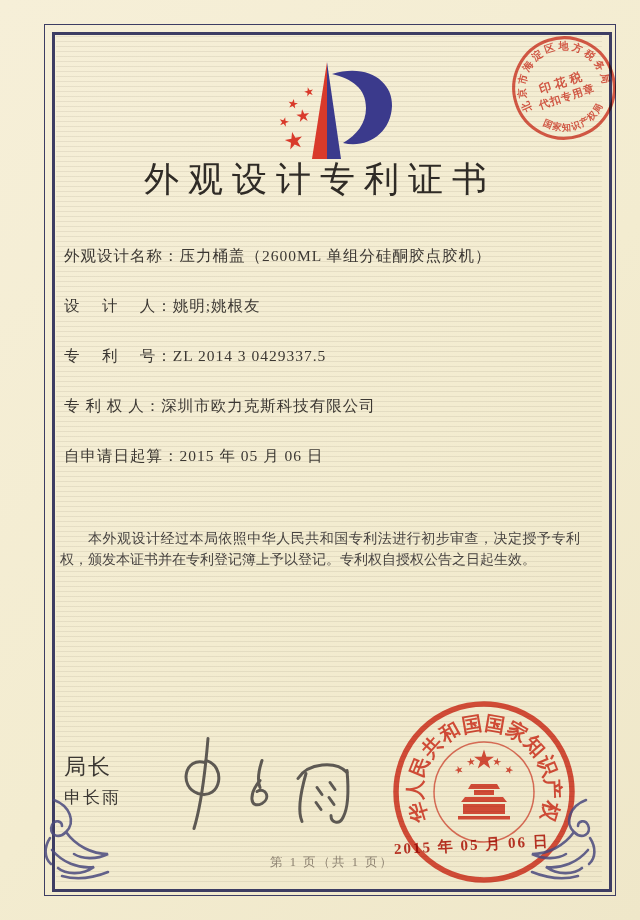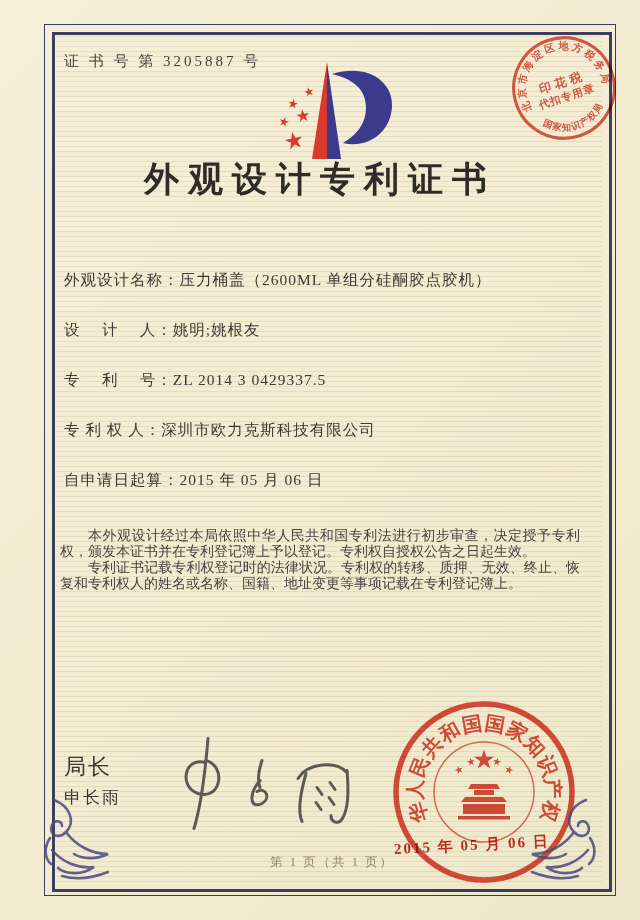--- a/index.html
+++ b/index.html
@@ -12,27 +12,27 @@
   .page{position:absolute;inset:0;background:linear-gradient(135deg,#f6efd8 0%,#f3ecd0 55%,#efe7c9 100%);}
   
   .frame-outer{position:absolute;left:44px;top:24px;width:570px;height:870px;border:1.5px solid #3d3d63;}
   .frame-inner{position:absolute;left:52px;top:32px;width:554px;height:854px;border:3px solid #3d3d63;}
   
   .texture{position:absolute;left:56px;top:36px;width:546px;height:846px;
     background:repeating-linear-gradient(to bottom, rgba(150,140,120,0.16) 0 1px, transparent 1px 5px);}
   .cert-no{position:absolute;left:64px;top:52px;font-size:15px;letter-spacing:3px;color:#45413c;}
   .logo{position:absolute;left:256px;top:58px;width:150px;height:106px;}
   .title{position:absolute;left:0;top:156px;width:100%;text-align:center;
-    font-size:35px;font-weight:700;letter-spacing:9px;color:#2f2b26;}
-  .fields{position:absolute;left:64px;top:246px;right:72px;margin-top:24px;}
+    font-size:35px;font-weight:400;letter-spacing:9px;color:#2f2b26;}
+  .fields{position:absolute;left:64px;top:246px;right:72px;}
   .field-row{height:28px;margin-bottom:22px;font-size:15.5px;color:#3c3833;letter-spacing:1px;white-space:nowrap;}
   .field-label{color:#3c3833;}
   .field-value{color:#3c3833;}
   .paragraphs{position:absolute;left:60px;top:528px;width:520px;color:#474340;
-    font-size:14px;line-height:16px;text-align:justify;}
+    font-size:14px;line-height:21px;text-align:justify;}
   .paragraphs p{margin:0;text-indent:2em;}
   .signoff-title{position:absolute;left:64px;top:752px;font-size:22px;color:#3c3833;letter-spacing:2px;}
   .signoff-name{position:absolute;left:64px;top:786px;font-size:17px;color:#3c3833;letter-spacing:2px;text-align:right;}
   .signature{position:absolute;left:150px;top:730px;width:220px;height:105px;}
   .seal-main{position:absolute;left:384px;top:692px;width:200px;height:200px;mix-blend-mode:multiply;opacity:.92;}
   .seal-date{position:absolute;left:394px;top:836px;font-size:15px;font-weight:bold;color:#c2362a;
     letter-spacing:2px;transform:rotate(-3deg);mix-blend-mode:multiply;}
   .seal-tax{position:absolute;left:506px;top:30px;width:116px;height:116px;transform:rotate(-18deg);
     mix-blend-mode:multiply;opacity:.88;}
   .footer{position:absolute;left:12px;top:854px;width:100%;text-align:center;
@@ -49,21 +49,20 @@
     <path id="star5" d="M 0,-10 L 2.25,-3.09 L 9.51,-3.09 L 3.63,1.18 L 5.88,8.09 L 0,3.82 L -5.88,8.09 L -3.63,1.18 L -9.51,-3.09 L -2.25,-3.09 Z"></path>
   </defs>
 </svg>
 
 <div class="page">
 
   <div class="texture"></div>
   <div class="frame-outer"></div>
   <div class="frame-inner"></div>
 
-  <div class="cert-no">证 书 号 第 3205887 号</div>
 
   <svg class="logo" viewBox="0 0 150 106">
     <polygon points="71,4 56,101 71,101" fill="#d93a2b"></polygon>
     <polygon points="71,4 71,101 85,101" fill="#3b3a8c"></polygon>
     <path d="M 76,16 C 112,5 137,24 136,48 C 135,75 111,91 87,85 C 101,77 110,65 110,50 C 110,30 96,21 76,16 Z" fill="#3b3a8c"></path>
     <g fill="#d93a2b">
       <use href="#star5" transform="translate(53 34) scale(0.48) rotate(-15)"></use>
       <use href="#star5" transform="translate(37 46) scale(0.5) rotate(10)"></use>
       <use href="#star5" transform="translate(47 58) scale(0.68) rotate(-8)"></use>
       <use href="#star5" transform="translate(28 64) scale(0.5) rotate(14)"></use>
@@ -104,21 +103,20 @@
     <div class="field-row">
       <span class="field-label">专 利 权 人：</span><span class="field-value">深圳市欧力克斯科技有限公司</span>
     </div>
     <div class="field-row">
       <span class="field-label">自申请日起算：</span><span class="field-value">2015 年 05 月 06 日</span>
     </div>
   </div>
 
   <div class="paragraphs">
     <p>本外观设计经过本局依照中华人民共和国专利法进行初步审查，决定授予专利权，颁发本证书并在专利登记簿上予以登记。专利权自授权公告之日起生效。</p>
-    <p>专利证书记载专利权登记时的法律状况。专利权的转移、质押、无效、终止、恢复和专利权人的姓名或名称、国籍、地址变更等事项记载在专利登记簿上。</p>
   </div>
 
   <div class="signoff-title">局长</div>
   <div class="signoff-name">申长雨</div>
 
   <svg class="signature" viewBox="0 0 220 100">
     <g fill="none" stroke="#4e4a46" stroke-width="3" stroke-linecap="round" opacity="0.9">
       <path d="M 55,30 C 35,24 28,54 48,61 C 72,68 76,33 56,28"></path>
       <path d="M 58,6 C 56,30 52,70 44,96"></path>
       <path d="M 112,28 C 108,40 108,50 110,55"></path>

